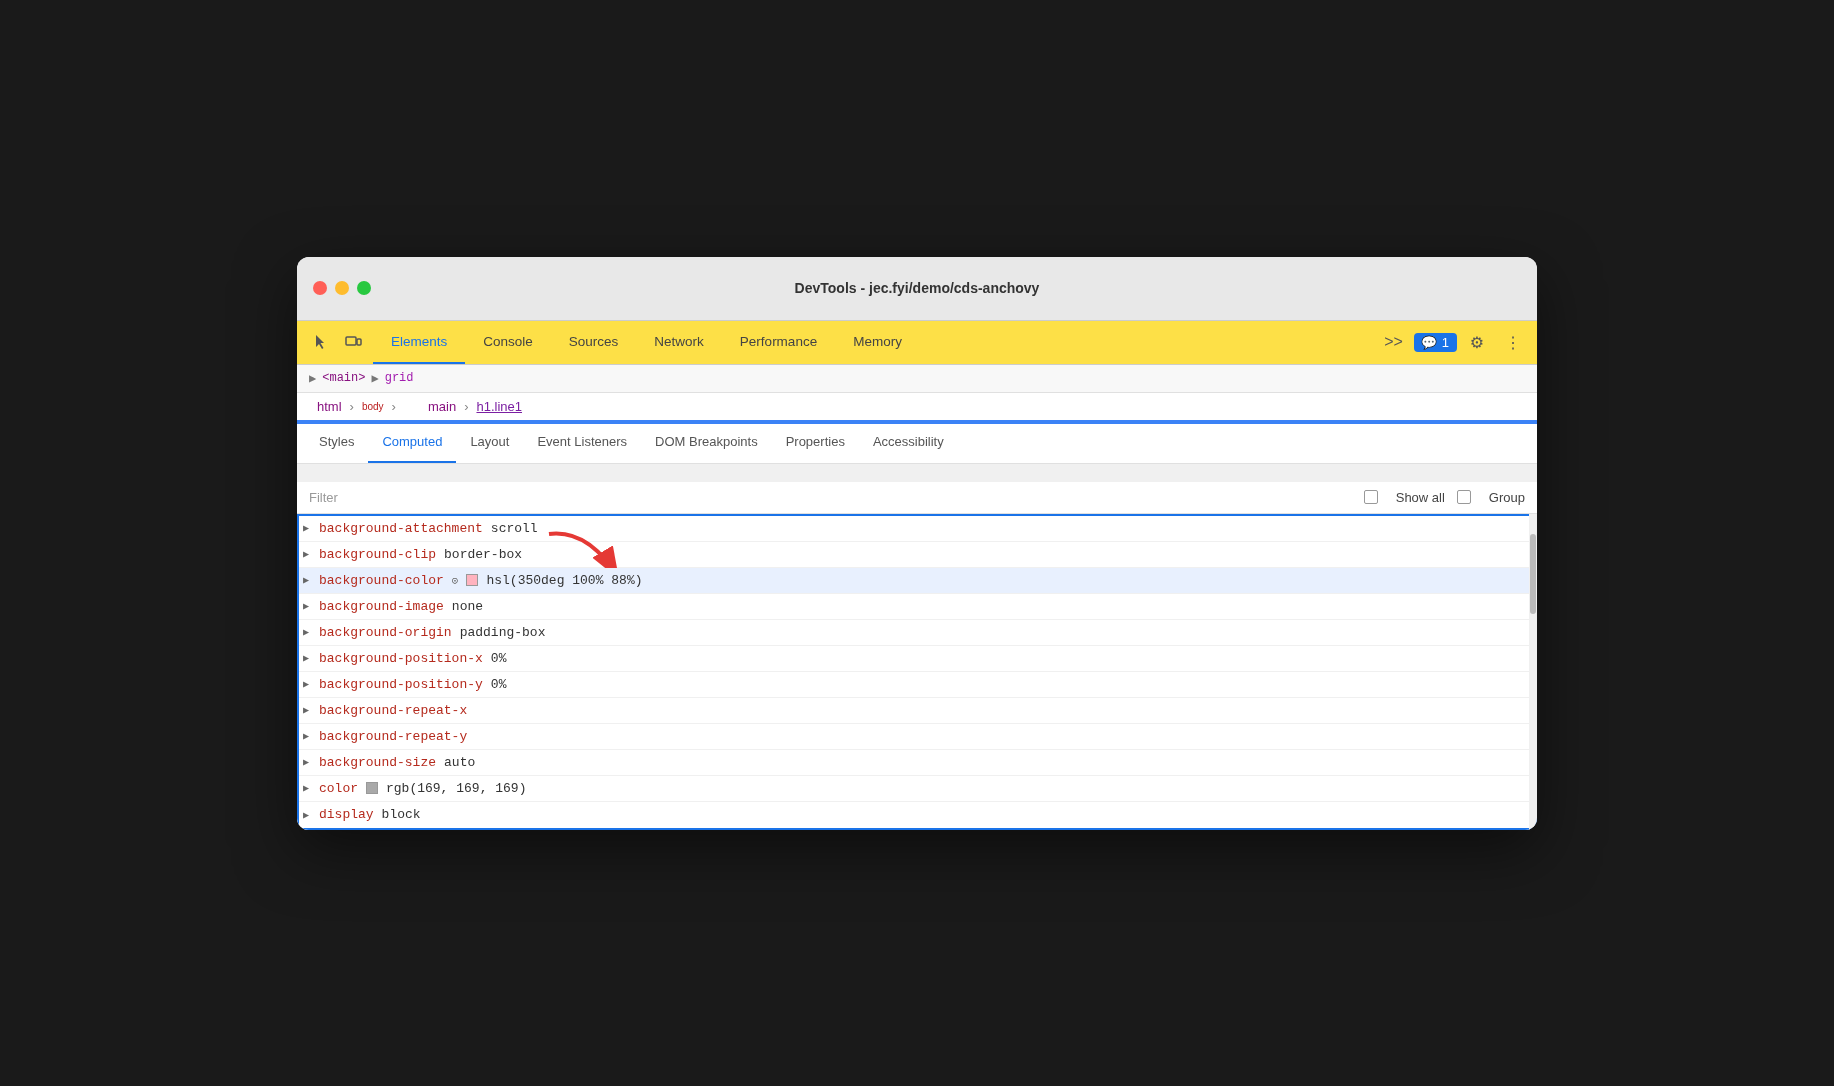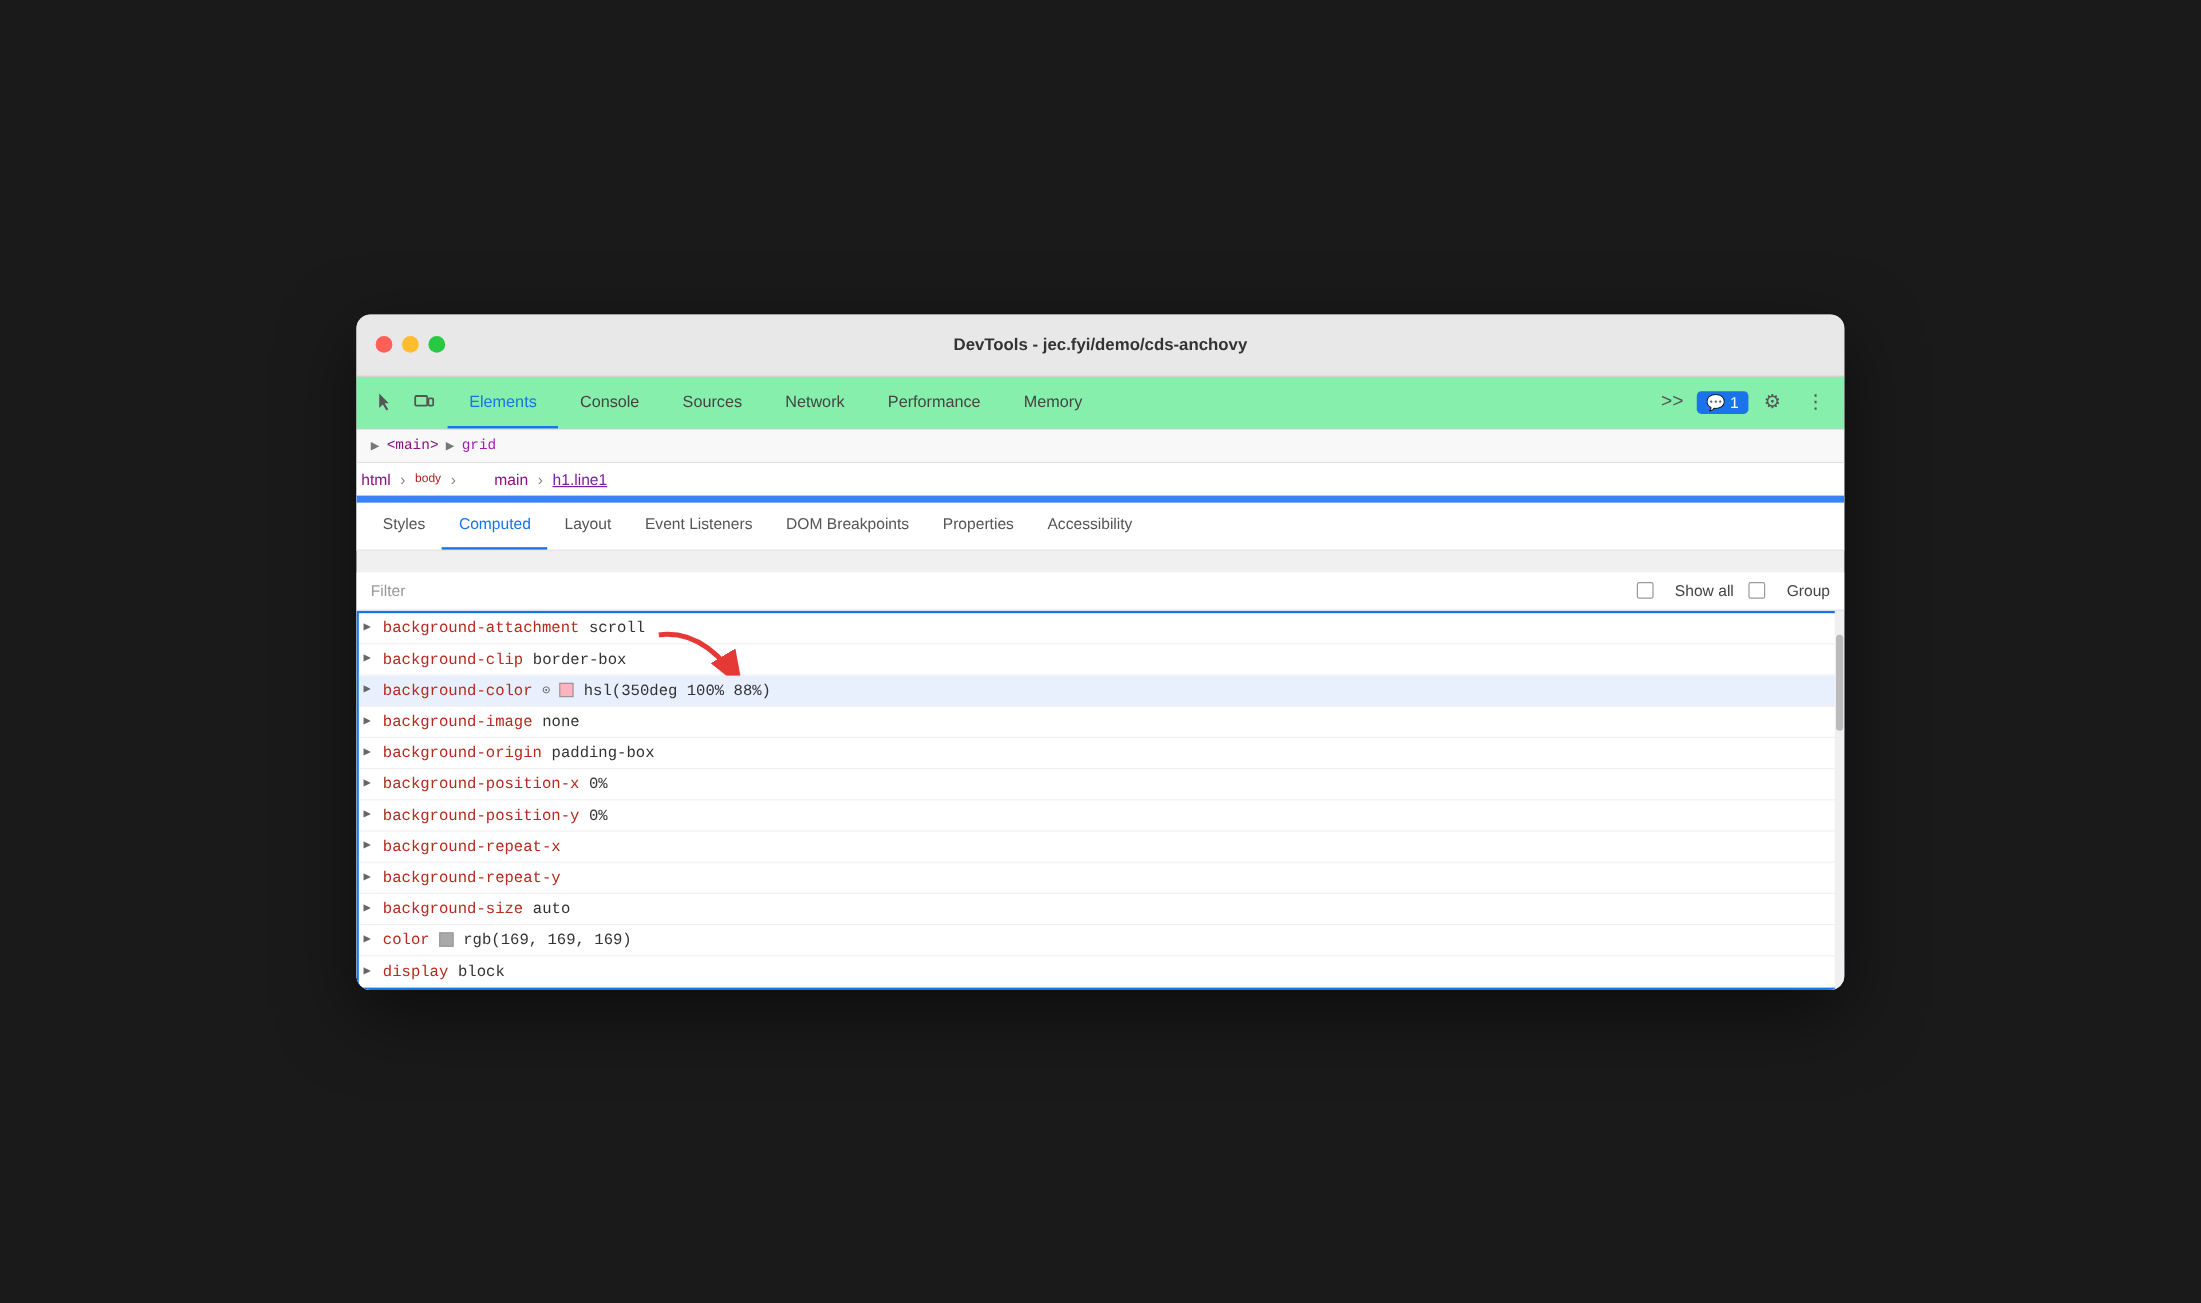--- a/index.html
+++ b/index.html
@@ -13,21 +13,21 @@
     }
     .window {
       width: 1240px;
       background: #f0f0f0;
       border-radius: 12px;
       box-shadow: 0 20px 60px rgba(0,0,0,0.5);
       overflow: hidden;
     }
     .titlebar {
       background: #e8e8e8;
-      height: 52px;
+      height: 64px;
       display: flex;
       align-items: center;
       padding: 12px 16px;
       border-bottom: 1px solid #ccc;
       position: relative;
     }
     .traffic-lights {
       display: flex;
       gap: 8px;
       align-items: center;
@@ -42,21 +42,21 @@
     .tl-maximize { background: #28c840; }
     .titlebar-title {
       position: absolute;
       left: 50%;
       transform: translateX(-50%);
       font-size: 14px;
       font-weight: 600;
       color: #333;
     }
     .devtools-tabs {
-      background: #86efac;
+      background: #fde047;
       border-bottom: 1px solid #ccc;
       display: flex;
       align-items: center;
       height: 44px;
       padding: 0 8px;
     }
     .devtools-icon-btn {
       width: 32px;
       height: 32px;
       display: flex;
@@ -321,21 +321,21 @@
 
   <div class="dom-breadcrumb">
     <span style="color:#777">▶</span>
     <span style="margin-left:4px">
       <span class="breadcrumb-tag" style="cursor:pointer">&lt;main&gt;</span>
     </span>
     <span style="color:#777; margin:0 4px">▶</span>
     <span class="breadcrumb-value" style="cursor:pointer">grid</span>
   </div>
 
-  <div style="background:#fff; border-bottom:6px solid #3b82f6; padding:6px 4px; display:flex; gap:8px; align-items:center;">
+  <div style="background:#fff; border-bottom:4px solid #3b82f6; padding:6px 20px; display:flex; gap:8px; align-items:center;">
     <span style="color:#881280; font-size:13px; cursor:pointer;">html</span>
     <span style="color:#888; font-size:13px;">›</span>
     <span style="color:#b91c1c; font-size:10px; cursor:pointer;">body</span>
     <span style="color:#888; font-size:13px;">›</span>
     <span style="color:#881280; font-size:13px; cursor:pointer;margin-left:24px;">main</span>
     <span style="color:#888; font-size:13px;">›</span>
     <span style="color:#7b1fa2; font-size:13px; text-decoration:underline; cursor:pointer;">h1.line1</span>
   </div>
 
   <div class="computed-tabs">

